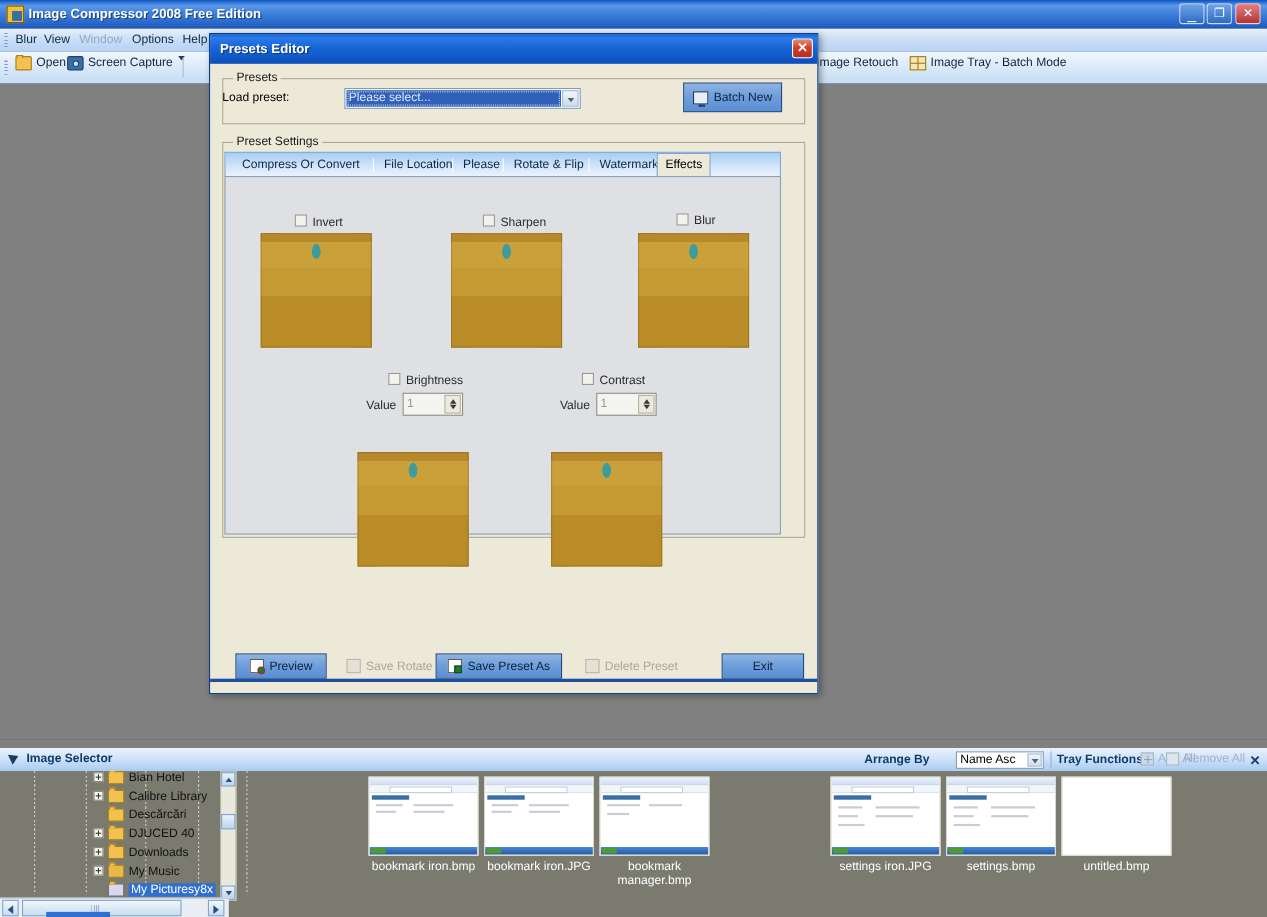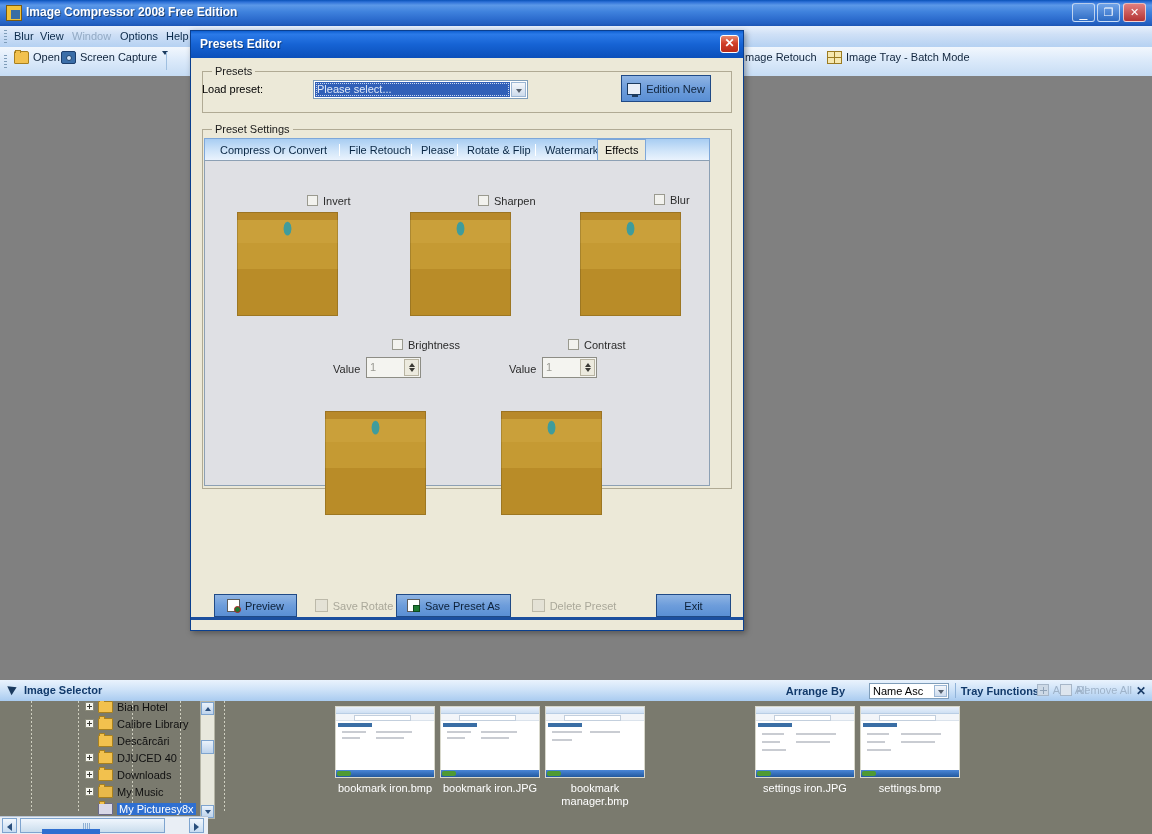--- a/index.html
+++ b/index.html
@@ -102,21 +102,21 @@
     background:linear-gradient(to bottom,#a8cdf2 0%,#cfe4f9 55%,#eaf3fd 100%);
     border:1px solid #7da7d9;border-bottom:none;box-sizing:border-box;}
   .tab{position:absolute;top:2px;height:18px;line-height:18px;padding:0 7px;font-size:11px;color:#0a2744;white-space:nowrap;}
   .tab-div{position:absolute;top:5px;width:1px;height:12px;background:#ffffff;}
   .tab.active{top:0;height:22px;line-height:21px;background:#ece9d8;border:1px solid #7da7d9;border-bottom:none;
     box-sizing:border-box;color:#000;}
   #tab-body{position:absolute;left:13px;top:129px;width:506px;height:326px;
     background:#dfe0e4;border:1px solid #8ca0b4;box-sizing:border-box;}
 
   .chk{width:11px;height:11px;border:1px solid #9a9a8f;background:#f2f2ee;box-sizing:border-box;display:inline-block;vertical-align:-1px;}
-  .chk-row{position:absolute;font-size:11px;color:#2b2b2b;white-space:nowrap;margin-left:39px;}
+  .chk-row{position:absolute;font-size:11px;color:#2b2b2b;white-space:nowrap;}
   .chk-row .chk{margin-right:5px;}
 
   .thumb-img{position:absolute;background-repeat:no-repeat;background-size:100% 100%;}
 
   .value-label{position:absolute;font-size:11px;color:#2b2b2b;}
   .spin{position:absolute;width:55px;height:21px;border:1px solid #8d8d85;background:#f4f4f0;box-sizing:border-box;}
   .spin .val{position:absolute;left:3px;top:3px;font-size:11px;color:#9a9a93;}
   .spin .btns{position:absolute;right:1px;top:1px;width:15px;height:17px;background:#eceade;border:1px solid #b8b4a2;box-sizing:border-box;}
   .spin .btns i{position:absolute;left:4px;width:0;height:0;border-left:3px solid transparent;border-right:3px solid transparent;}
   .spin .btns i.up{top:3px;border-bottom:4px solid #3a3a35;}
@@ -282,31 +282,31 @@
     </div>
     <div id="load-preset-label">Load preset:</div>
     <div id="preset-combo">
       <div class="sel">Please select...</div>
       <div class="dropbtn">
           <i></i>
         </div>
     </div>
     <div id="create-new-btn">
       <span class="mon"></span>
-      <span>Edition New</span>
+      <span>Batch New</span>
     </div>
 
     <div class="groupbox" id="preset-settings-group">
       <div class="gb-title">Preset Settings</div>
     </div>
 
     <div id="tabstrip">
       <div class="tab" style="left:8px">Compress Or Convert</div>
       <div class="tab-div" style="left:134px"></div>
-      <div class="tab" style="left:137px">File Retouch</div>
+      <div class="tab" style="left:137px">File Location</div>
       <div class="tab-div" style="left:206px"></div>
       <div class="tab" style="left:209px">Please</div>
       <div class="tab-div" style="left:252px"></div>
       <div class="tab" style="left:255px">Rotate &amp; Flip</div>
       <div class="tab-div" style="left:330px"></div>
       <div class="tab" style="left:333px">Watermark</div>
       <div class="tab active" style="left:392px">Effects</div>
     </div>
 
     <div id="tab-body">
@@ -544,20 +544,26 @@
           <div class="ln" style="left:6px;top:34px;width:18px"></div>
             <div class="ln" style="left:40px;top:34px;width:34px"></div>
           <div class="ln" style="left:6px;top:42px;width:24px"></div>
           <div class="taskbar"></div>
             <div class="startbtn"></div>
           </div>
       </div>
       <div class="thumb-label">settings.bmp</div>
     </div>
 
+    <div class="thumb-cell" style="left:965px">
+      <div class="thumb-box">
+        <div class="ss-plain"></div>
+      </div>
+      <div class="thumb-label">untitled.bmp</div>
+    </div>
 
     <div id="hscroll">
       <div class="sb-btn left">
           <i></i>
         </div>
       <div class="sb-thumb"></div>
       <div class="sb-btn right">
           <i></i>
         </div>
     </div>

